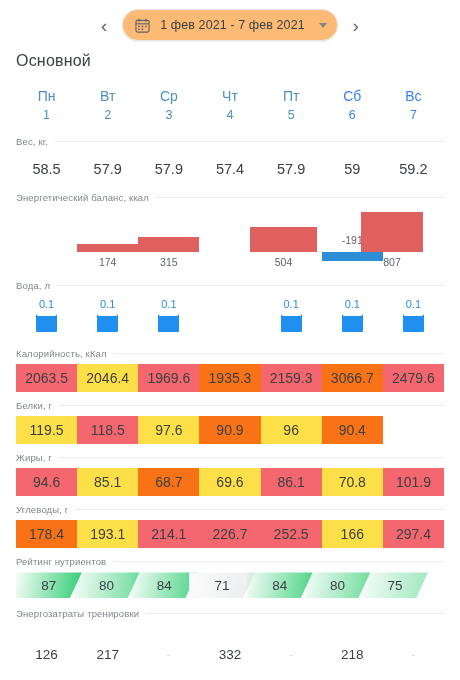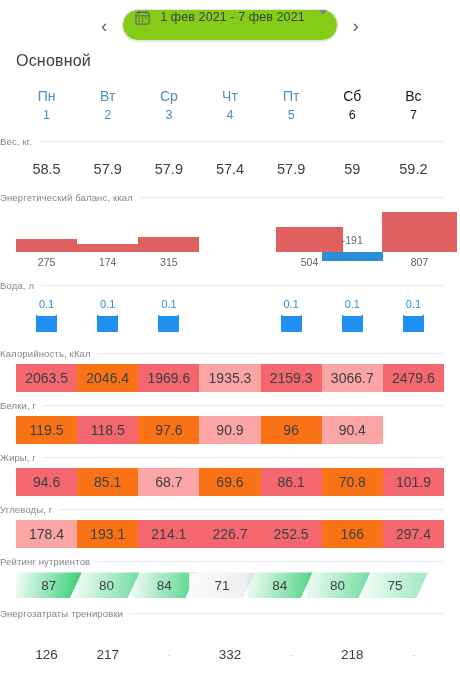--- a/index.html
+++ b/index.html
@@ -24,26 +24,27 @@
     color: #5f6368;
     font-size: 19px;
     line-height: 1;
     width: 18px; height: 26px;
     display: flex; align-items: center; justify-content: center;
     cursor: pointer;
     user-select: none;
   }
   .datepill {
     display: flex;
+    align-items: center;
     gap: 10px;
     height: 32px;
     padding: 0 10px 0 12px;
     border: 1px solid #e2e4e7;
     border-radius: 17px;
-    background: #84cc16;
+    background: #fdba74;
     box-shadow: 0 1px 2px rgba(60,64,67,.10);
     min-width: 212px;
     cursor: pointer;
   }
   .cal-icon { width: 15px; height: 15px; flex: none; display:block; }
   .datetext {
     font-size: 12.5px;
     color: #3c4043;
     white-space: nowrap;
     flex: 1;
@@ -74,28 +75,28 @@
     width: 428px;
     margin-left: 16px;
   }
 
   
   .dayhdr { margin-top: 16px; }
   .daycell { text-align: center; line-height: 1.45; }
   .dayname { font-size: 14px; }
   .daynum  { font-size: 12.5px; }
   .d-week { color: #4a90c2; }
-  .d-wend { color: #0f172a; }
+  .d-wend { color: #3b82f6; }
 
   
   .sec {
     display: flex;
     align-items: center;
     gap: 7px;
-    padding-left: 0;
+    padding-left: 16px;
     padding-right: 16px;
     height: 22px;
   }
   .sec-label {
     font-size: 9.5px;
     color: #80868b;
     white-space: nowrap;
     letter-spacing: .15px;
   }
   .sec-rule {
@@ -172,22 +173,22 @@
   .macrorow { height: 28px; margin-bottom: 2px; }
   .macrocell {
     display: flex;
     align-items: center;
     justify-content: center;
     font-size: 14px;
     color: #3c4043;
     height: 28px;
   }
   .m-red    { background: #f4676f; }
-  .m-orange { background: #f97316; }
-  .m-green  { background: #fca5a5; }
+  .m-orange { background: #fde047; }
+  .m-green  { background: #f97316; }
 
   
   .ratingrow {
     position: relative;
     width: 428px;
     margin-left: 16px;
     height: 26px;
     padding-left: 48px;
   }
   .rate-cell {
@@ -276,41 +277,37 @@
     <div class="numcell">57.9</div>
     <div class="numcell">59</div>
     <div class="numcell">59.2</div>
   </div>
 
 <div class="sec">
   <span class="sec-label">Энергетический баланс, ккал</span>
   <span class="sec-rule"></span>
 </div>
 <div class="eb-wrap" id="ebChart">
-    <div class="eb-col" style="left: 0px; width: 61.1429px;">
-      <div class="eb-bar pos" style="top: 30.3693px; height: 13.6307px;"></div>
-      <div class="eb-val" style="top: 48px;">275</div>
-    </div>
     <div class="eb-col" style="left: 61.1429px; width: 61.1429px;">
       <div class="eb-bar pos" style="top: 35.3755px; height: 8.62454px;"></div>
       <div class="eb-val" style="top: 48px;">174</div>
     </div>
     <div class="eb-col" style="left: 122.286px; width: 61.1429px;">
       <div class="eb-bar pos" style="top: 28.3866px; height: 15.6134px;"></div>
       <div class="eb-val" style="top: 48px;">315</div>
     </div>
-    <div class="eb-col" style="left: 260px; width: 67px;">
+    <div class="eb-col" style="left: 234px; width: 67px;">
       <div class="eb-bar pos" style="top: 19.0186px; height: 24.9814px;"></div>
       <div class="eb-val" style="top: 48px;">504</div>
     </div>
     <div class="eb-col" style="left: 305.714px; width: 61.1429px; text-decoration: underline;">
       <div class="eb-bar neg" style="top: 44px; height: 9px;"></div>
       <div class="eb-val" style="top: 26px;">-191</div>
     </div>
-    <div class="eb-col" style="left: 366px; width: 75px;">
+    <div class="eb-col" style="left: 345px; width: 62px;">
       <div class="eb-bar pos" style="top: 4px; height: 40px;"></div>
       <div class="eb-val" style="top: 48px;">807</div>
     </div>
   </div>
 
 <div class="sec">
   <span class="sec-label">Вода, л</span>
   <span class="sec-rule"></span>
 </div>
 <div class="grid7 waterrow" id="waterRow">

